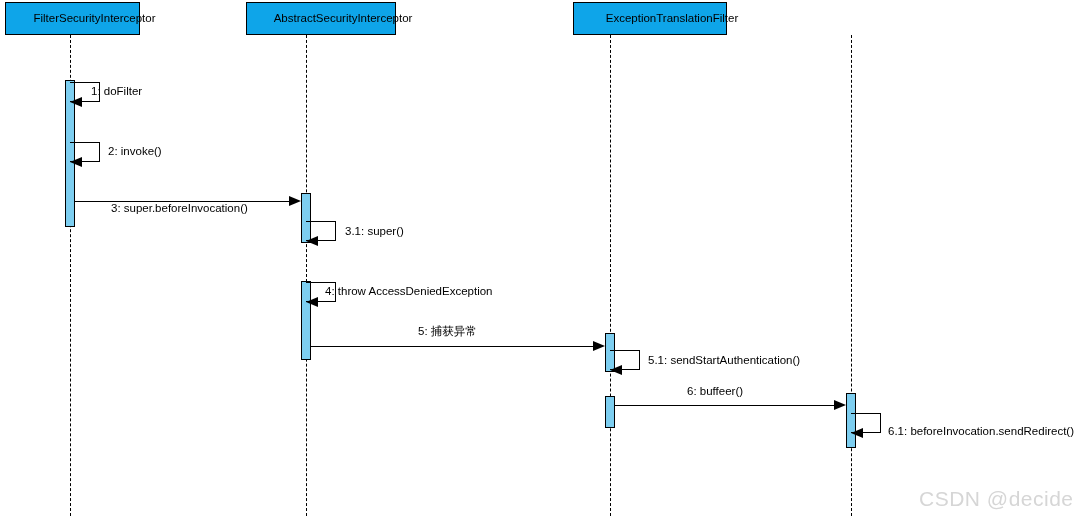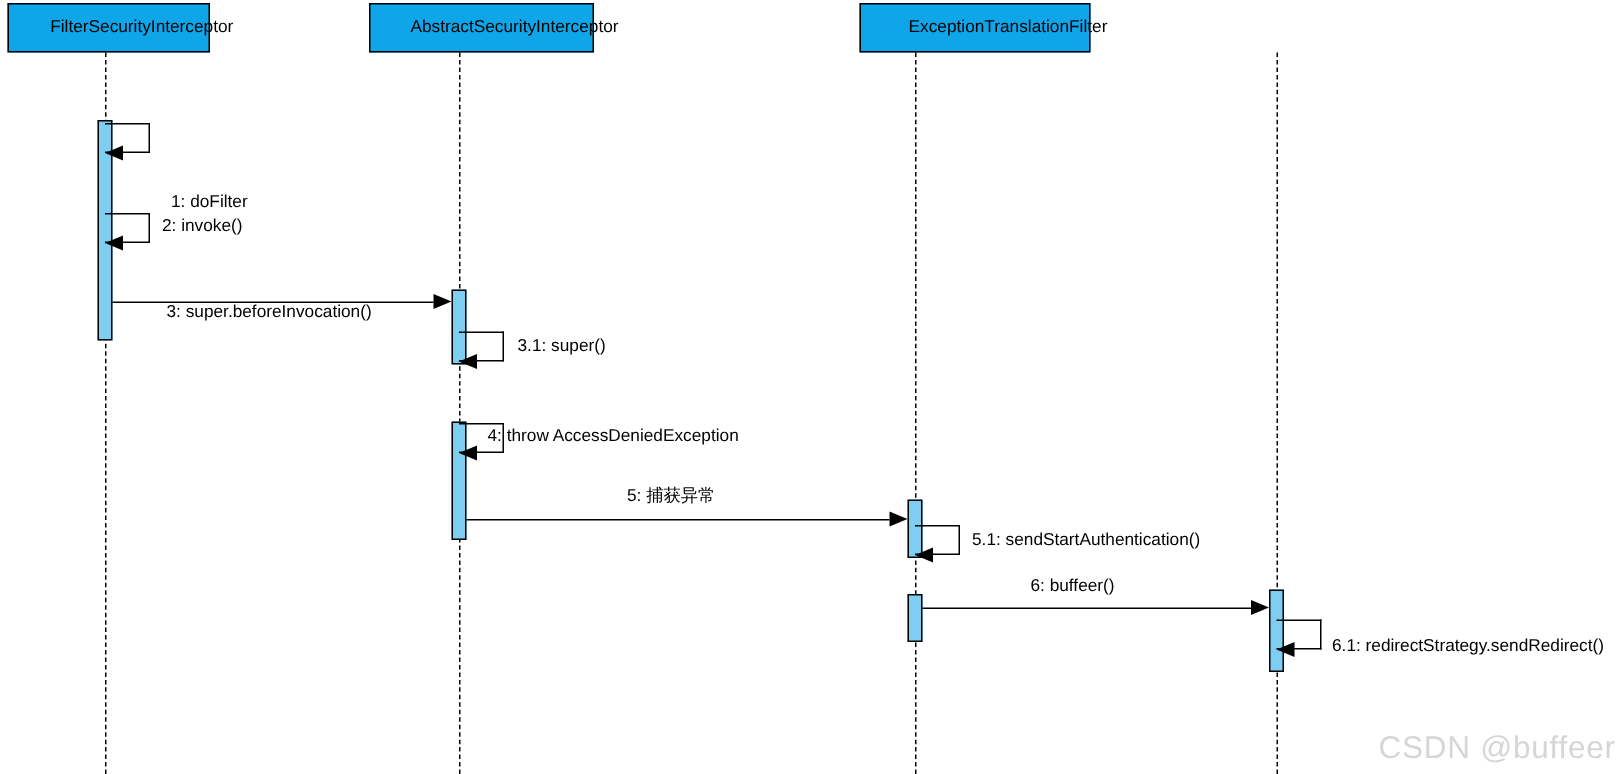--- a/index.html
+++ b/index.html
@@ -113,21 +113,21 @@
   <div class="activation" style="left:301px; top:193px; height:50px;"></div>
   <div class="activation" style="left:301px; top:281px; height:79px;"></div>
 
   <div class="activation" style="left:605px; top:333px; height:39px;"></div>
   <div class="activation" style="left:605px; top:396px; height:32px;"></div>
 
   <div class="activation" style="left:846px; top:393px; height:55px;"></div>
 
   <div class="self-loop" style="left:70px; top:82px; width:30px; height:20px;"></div>
   <div class="arrow-head arrow-left" style="left:70px; top:97px;"></div>
-  <div class="msg-label" style="left:114px; top:86px;margin-top:44px;">1: doFilter</div>
+  <div class="msg-label" style="left:91px; top:86px;">1: doFilter</div>
 
   <div class="self-loop" style="left:70px; top:142px; width:30px; height:20px;"></div>
   <div class="arrow-head arrow-left" style="left:70px; top:157px;"></div>
   <div class="msg-label" style="left:108px; top:146px;">2: invoke()</div>
 
   <div class="msg-line" style="left:75px; top:201px; width:214px;"></div>
   <div class="arrow-head arrow-right" style="left:289px; top:196px;"></div>
   <div class="msg-label" style="left:111px; top:185px;margin-top:18px;">3: super.beforeInvocation()</div>
 
   <div class="self-loop" style="left:306px; top:221px; width:30px; height:20px;"></div>
@@ -145,17 +145,17 @@
   <div class="self-loop" style="left:610px; top:350px; width:30px; height:20px;"></div>
   <div class="arrow-head arrow-left" style="left:610px; top:365px;"></div>
   <div class="msg-label" style="left:648px; top:355px;">5.1: sendStartAuthentication()</div>
 
   <div class="msg-line" style="left:615px; top:405px; width:219px;"></div>
   <div class="arrow-head arrow-right" style="left:834px; top:400px;"></div>
   <div class="msg-label" style="left:687px; top:386px;">6: buffeer()</div>
 
   <div class="self-loop" style="left:851px; top:413px; width:30px; height:20px;"></div>
   <div class="arrow-head arrow-left" style="left:851px; top:428px;"></div>
-  <div class="msg-label" style="left:888px; top:426px;">6.1: redirectStrategy.sendRedirect()</div>
+  <div class="msg-label" style="left:888px; top:426px;">6.1: beforeInvocation.sendRedirect()</div>
 
-  <div class="watermark" style="left:919px; top:487px;">CSDN @buffeer</div>
+  <div class="watermark" style="left:919px; top:487px;">CSDN @decide</div>
 
 </div>
 
 </body></html>

